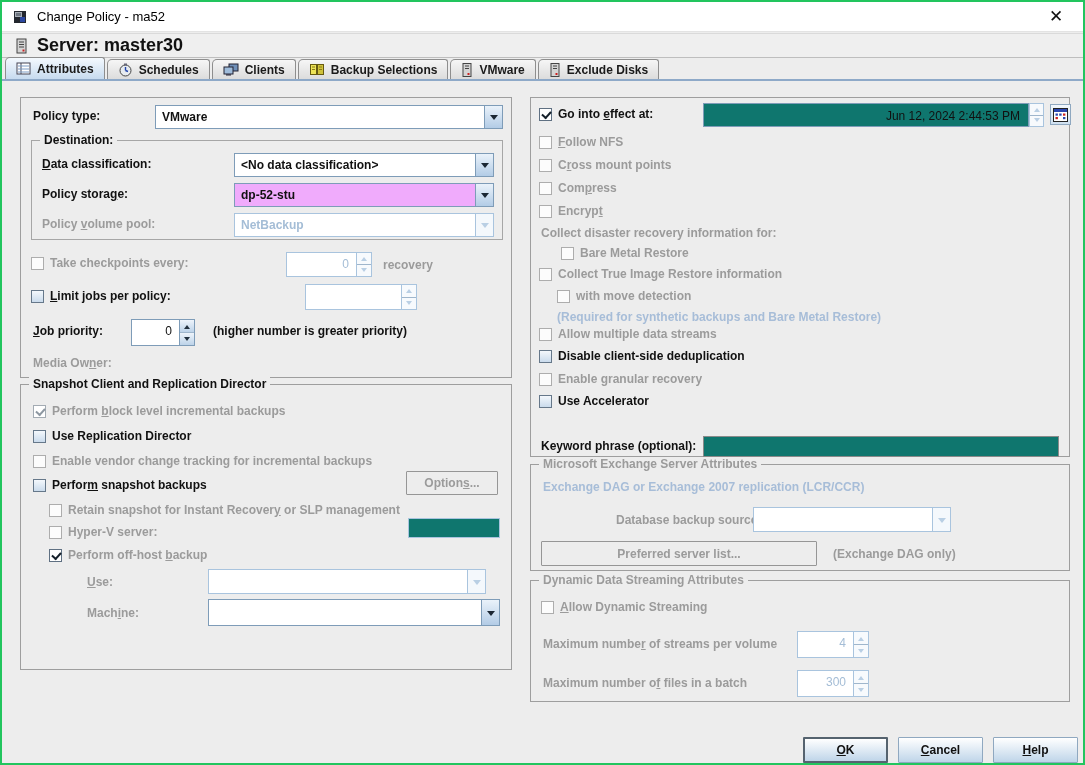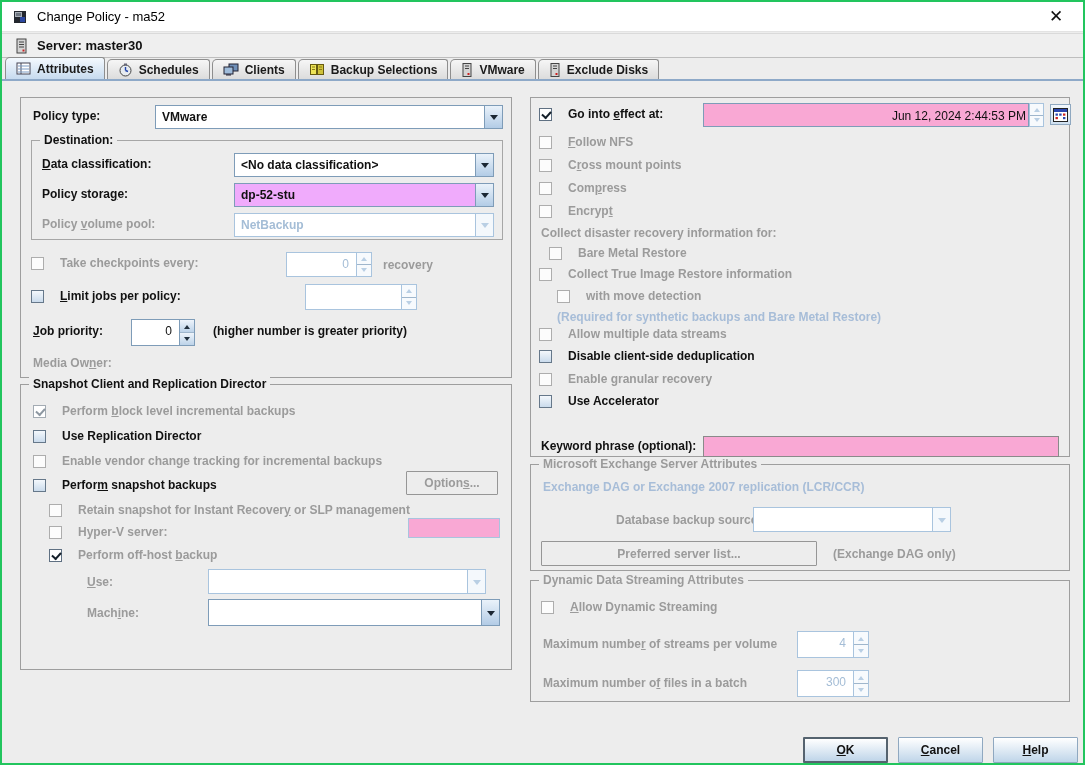--- a/index.html
+++ b/index.html
@@ -6,37 +6,37 @@
   html,body{width:1085px;height:765px}
   body{font-family:"Liberation Sans",sans-serif;font-size:12px;background:#fff}
   .window{position:relative;width:1085px;height:765px;background:#EDEDED;border:2px solid #22c55e;overflow:hidden}
 
   
   .titlebar{position:absolute;top:0;left:0;right:0;height:30px;background:#FFFFFF;display:flex;align-items:center;padding:0 10px;gap:9px;border-bottom:1px solid #E3E3E3}
   .titlebar .title{font-size:13px;color:#000}
   .titlebar .close{margin-left:auto;width:34px;text-align:center;font-size:17px;color:#111;cursor:default;line-height:28px}
 
   
-  .serverbar{position:absolute;top:31px;left:0;right:0;height:25px;background:#EFEFEF;border-top:1px solid #DADADA;border-bottom:1px solid #BEBEBE;display:flex;align-items:center;gap:9px;padding:0 13px;font-weight:bold;font-size:13px;color:#111}
+  .serverbar{position:absolute;top:31px;left:0;right:0;height:25px;background:#EFEFEF;border-top:1px solid #DADADA;border-bottom:1px solid #BEBEBE;display:flex;align-items:center;gap:9px;padding:0 13px;font-weight:bold;font-size:18px;color:#111}
 
   
   .tabbar{position:absolute;top:57px;left:0;right:0;height:22px;display:flex;align-items:flex-end;padding-left:3px;gap:2px;border-bottom:2px solid #8EA9C8}
   .tab{height:20px;display:flex;align-items:center;gap:6px;padding:0 10px;background:linear-gradient(#F6F6F6,#DCDCDC);border:1px solid #8E8E8E;border-bottom:none;border-radius:5px 3px 0 0;font-weight:bold;color:#1A1A1A;white-space:nowrap}
   .tab.selected{background:linear-gradient(#F4F9FE,#C7DBEF);height:22px}
 
   
   .panel{position:absolute;border:1px solid #9E9E9E}
   .gtitle{position:absolute;top:-8px;left:8px;background:#EDEDED;padding:0 4px;font-weight:bold;color:#111;white-space:nowrap}
   .gtitle.g{color:#9B9B9B}
 
   .lbl{font-weight:bold;color:#111;white-space:nowrap}
   .lbl.g{color:#9B9B9B}
   .lbl.blue{color:#A7BDD8}
   .abs{position:absolute}
-  .cbrow{position:absolute;display:flex;align-items:center;gap:16px}
+  .cbrow{position:absolute;display:flex;align-items:center;gap:6px}
 
   
   .cb{width:13px;height:13px;flex:0 0 13px;border:1px solid #66788A;background:linear-gradient(#F4F8FC,#CADBEC);position:relative}
   .cb.dis{border-color:#ADADAD;background:#FCFCFC}
   .cb.chk{background:#FFFFFF;border-color:#5F7082}
   .cb.chk::after{content:"";position:absolute;left:2px;top:2px;width:7px;height:4px;border-left:2px solid #15202B;border-bottom:2px solid #15202B;transform:rotate(-48deg)}
   .cb.chk.gchk{border-color:#A3ABB3}
   .cb.chk.gchk::after{border-color:#8E98A2}
 
   
@@ -44,21 +44,21 @@
   .combo .val{flex:1;padding:4px 6px 0;font-weight:bold;color:#111;overflow:hidden;white-space:nowrap}
   .combo .val.sel{background:#f0abfc}
   .combo .arw{width:18px;background:linear-gradient(#EAF2FA,#B3CCE6);border-left:1px solid #7E9CB8;display:flex;align-items:center;justify-content:center}
   .combo .arw::after{content:"";width:0;height:0;border:4px solid transparent;border-top:5px solid #1B2733;margin-top:5px}
   .combo.dis{border-color:#A9C4DE}
   .combo.dis .val{color:#A4BDD6}
   .combo.dis .arw{background:#F4F8FC;border-left-color:#A9C4DE}
   .combo.dis .arw::after{border-top-color:#B9CFE4}
 
   
-  .field{position:absolute;border:1px solid #8A8A8A;background:#f9a8d4;padding:3px 2px 0;color:#111;white-space:nowrap}
+  .field{position:absolute;border:1px solid #8A8A8A;background:#0f766e;padding:3px 8px 0;color:#111;white-space:nowrap}
   .field.bluebrd{border-color:#7E9CB8}
   .field.dis{border-color:#A9C4DE;color:#A4BDD6}
   .field.right{text-align:right}
 
   
   .spin{position:absolute;display:flex}
   .spin .sf{flex:1;border:1px solid #7E9CB8;background:#fff;text-align:right;padding:4px 7px 0;color:#111;overflow:hidden}
   .spin .btns{width:15px;display:flex;flex-direction:column;border:1px solid #7E9CB8;border-left:none}
   .spin .btns span{flex:1;background:linear-gradient(#EEF4FB,#BDD3E9);display:flex;align-items:center;justify-content:center}
   .spin .btns span + span{border-top:1px solid #9FB6CC}
@@ -309,21 +309,21 @@
     </div>
     <div class="cbrow" style="left:8px;top:83px">
       <span class="cb dis"></span>
       <span class="lbl g">Com<u>p</u>ress</span>
     </div>
     <div class="cbrow" style="left:8px;top:106px">
       <span class="cb dis"></span>
       <span class="lbl g">Encryp<u>t</u></span>
     </div>
     <span class="lbl g abs" style="left:10px;top:128px">Collect disaster recovery information for:</span>
-    <div class="cbrow" style="left:18px;top:148px">
+    <div class="cbrow" style="left:30px;top:148px">
       <span class="cb dis"></span>
       <span class="lbl g">Bare Metal Restore</span>
     </div>
     <div class="cbrow" style="left:8px;top:169px">
       <span class="cb dis"></span>
       <span class="lbl g">Collect True Image Restore information</span>
     </div>
     <div class="cbrow" style="left:26px;top:191px">
       <span class="cb dis"></span>
       <span class="lbl g">with move detection</span>

